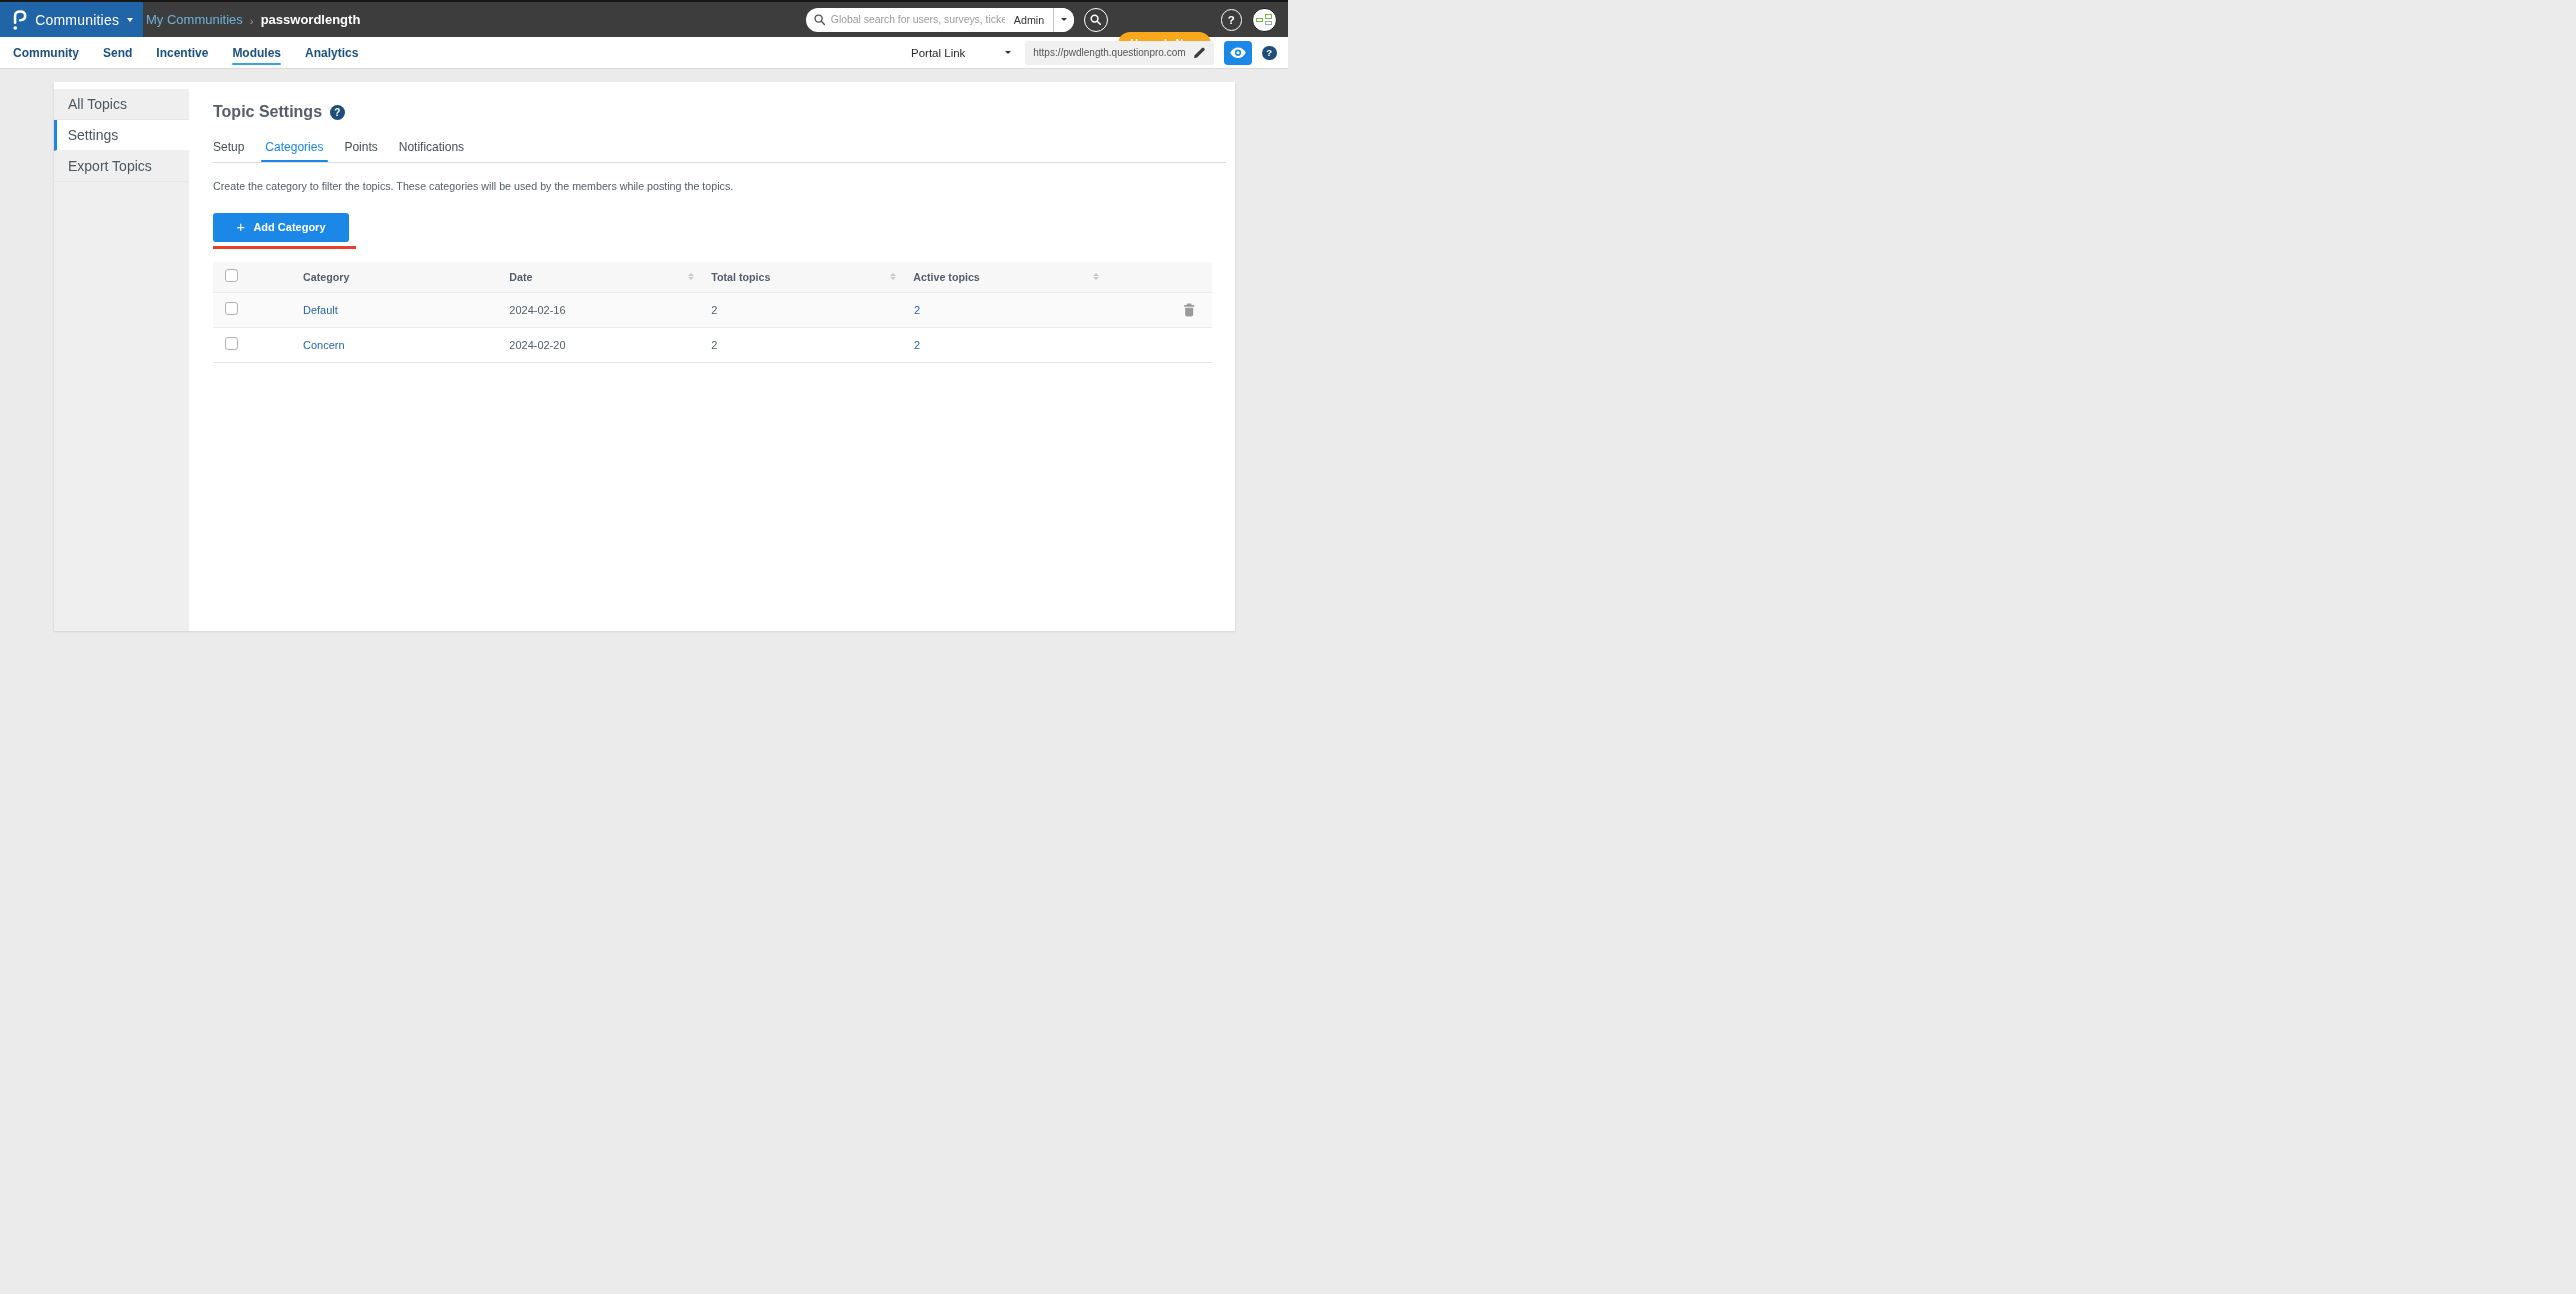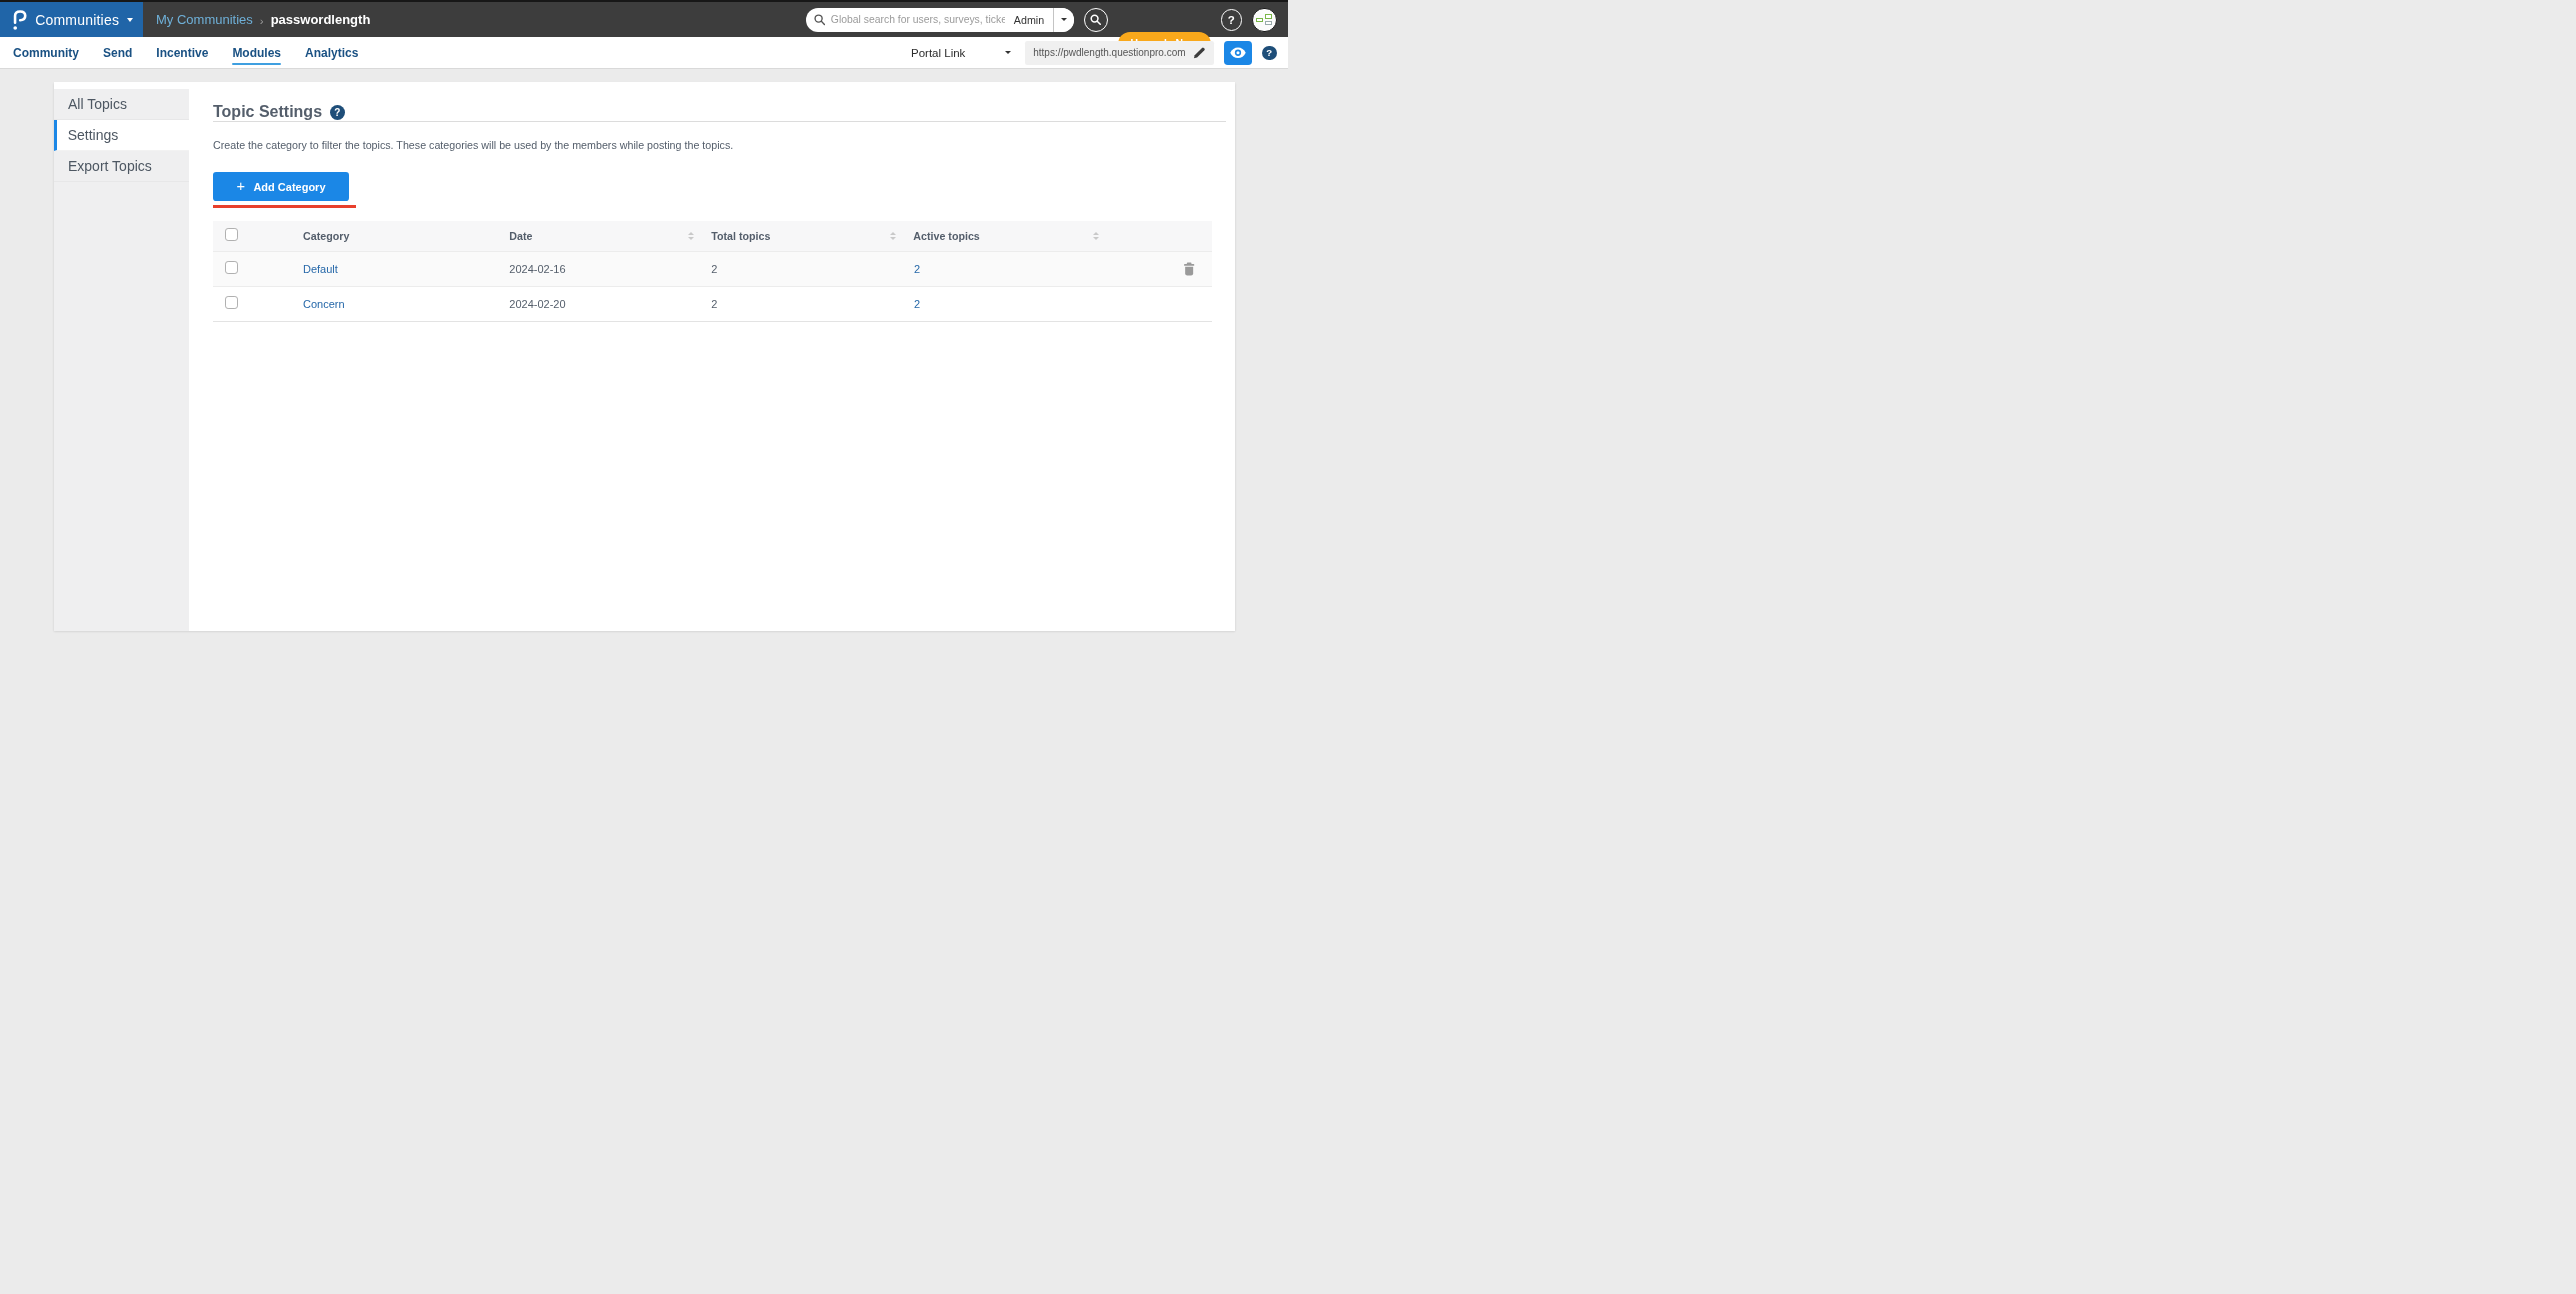--- a/index.html
+++ b/index.html
@@ -16,21 +16,21 @@
   .topbar {
     height:35px; background:#3d3d3d; display:flex; align-items:center;
   }
   .brand {
     width:143px; height:35px; background:#2065a8; display:flex; align-items:center;
     padding-left:11.5px; gap:7.7px; color:#fff; cursor:pointer; flex:0 0 auto;
   }
   .brand-label { font-size:14px; font-weight:400; letter-spacing:0.2px; }
   .caret { width:0; height:0; border-left:3.8px solid transparent; border-right:3.8px solid transparent; border-top:4.6px solid #fff; display:inline-block; }
   .caret.dark { border-top-color:#333; border-left-width:3.1px; border-right-width:3.1px; border-top-width:3.8px; }
-  .breadcrumb { margin-left:13px; font-size:13px; display:flex; align-items:flex-end; gap:7px; white-space:nowrap; }
+  .breadcrumb { margin-left:3px; font-size:13px; display:flex; align-items:flex-end; gap:7px; white-space:nowrap; }
   .bc-parent { color:#6fb0d8; cursor:pointer; }
   .bc-sep { color:#9a9a9a; font-size:11.5px; }
   .bc-current { color:#fff; font-weight:700; }
   .topbar-right { margin-left:auto; display:flex; align-items:center; gap:10px; padding-right:11.5px; }
   .search-pill {
     width:268px; height:24px; background:#fff; border-radius:12.3px;
     display:flex; align-items:center; overflow:hidden;
   }
   .search-pill .mag { margin:0 5.4px 0 8.4px; flex:0 0 auto; }
   .search-pill input {
@@ -248,20 +248,26 @@
       <div class="side-item">All Topics</div>
       <div class="side-item active">Settings</div>
       <div class="side-item">Export Topics</div>
     </aside>
     <section class="content">
       <div class="title-row">
         <h1>Topic Settings</h1>
         <span class="help-dark lg">
             <span>?</span>
           </span>
+      </div>
+      <div class="tabs">
+        <span class="tab">Setup</span>
+        <span class="tab active">Categories</span>
+        <span class="tab">Points</span>
+        <span class="tab">Notifications</span>
       </div>
       <div class="tab-divider"></div>
       <p class="desc">Create the category to filter the topics. These categories will be used by the members while posting the topics.</p>
       <button class="add-btn">
         <span class="plus">+</span>
         <span>Add Category</span>
       </button>
       <div class="red-underline"></div>
 
       <div class="table">

